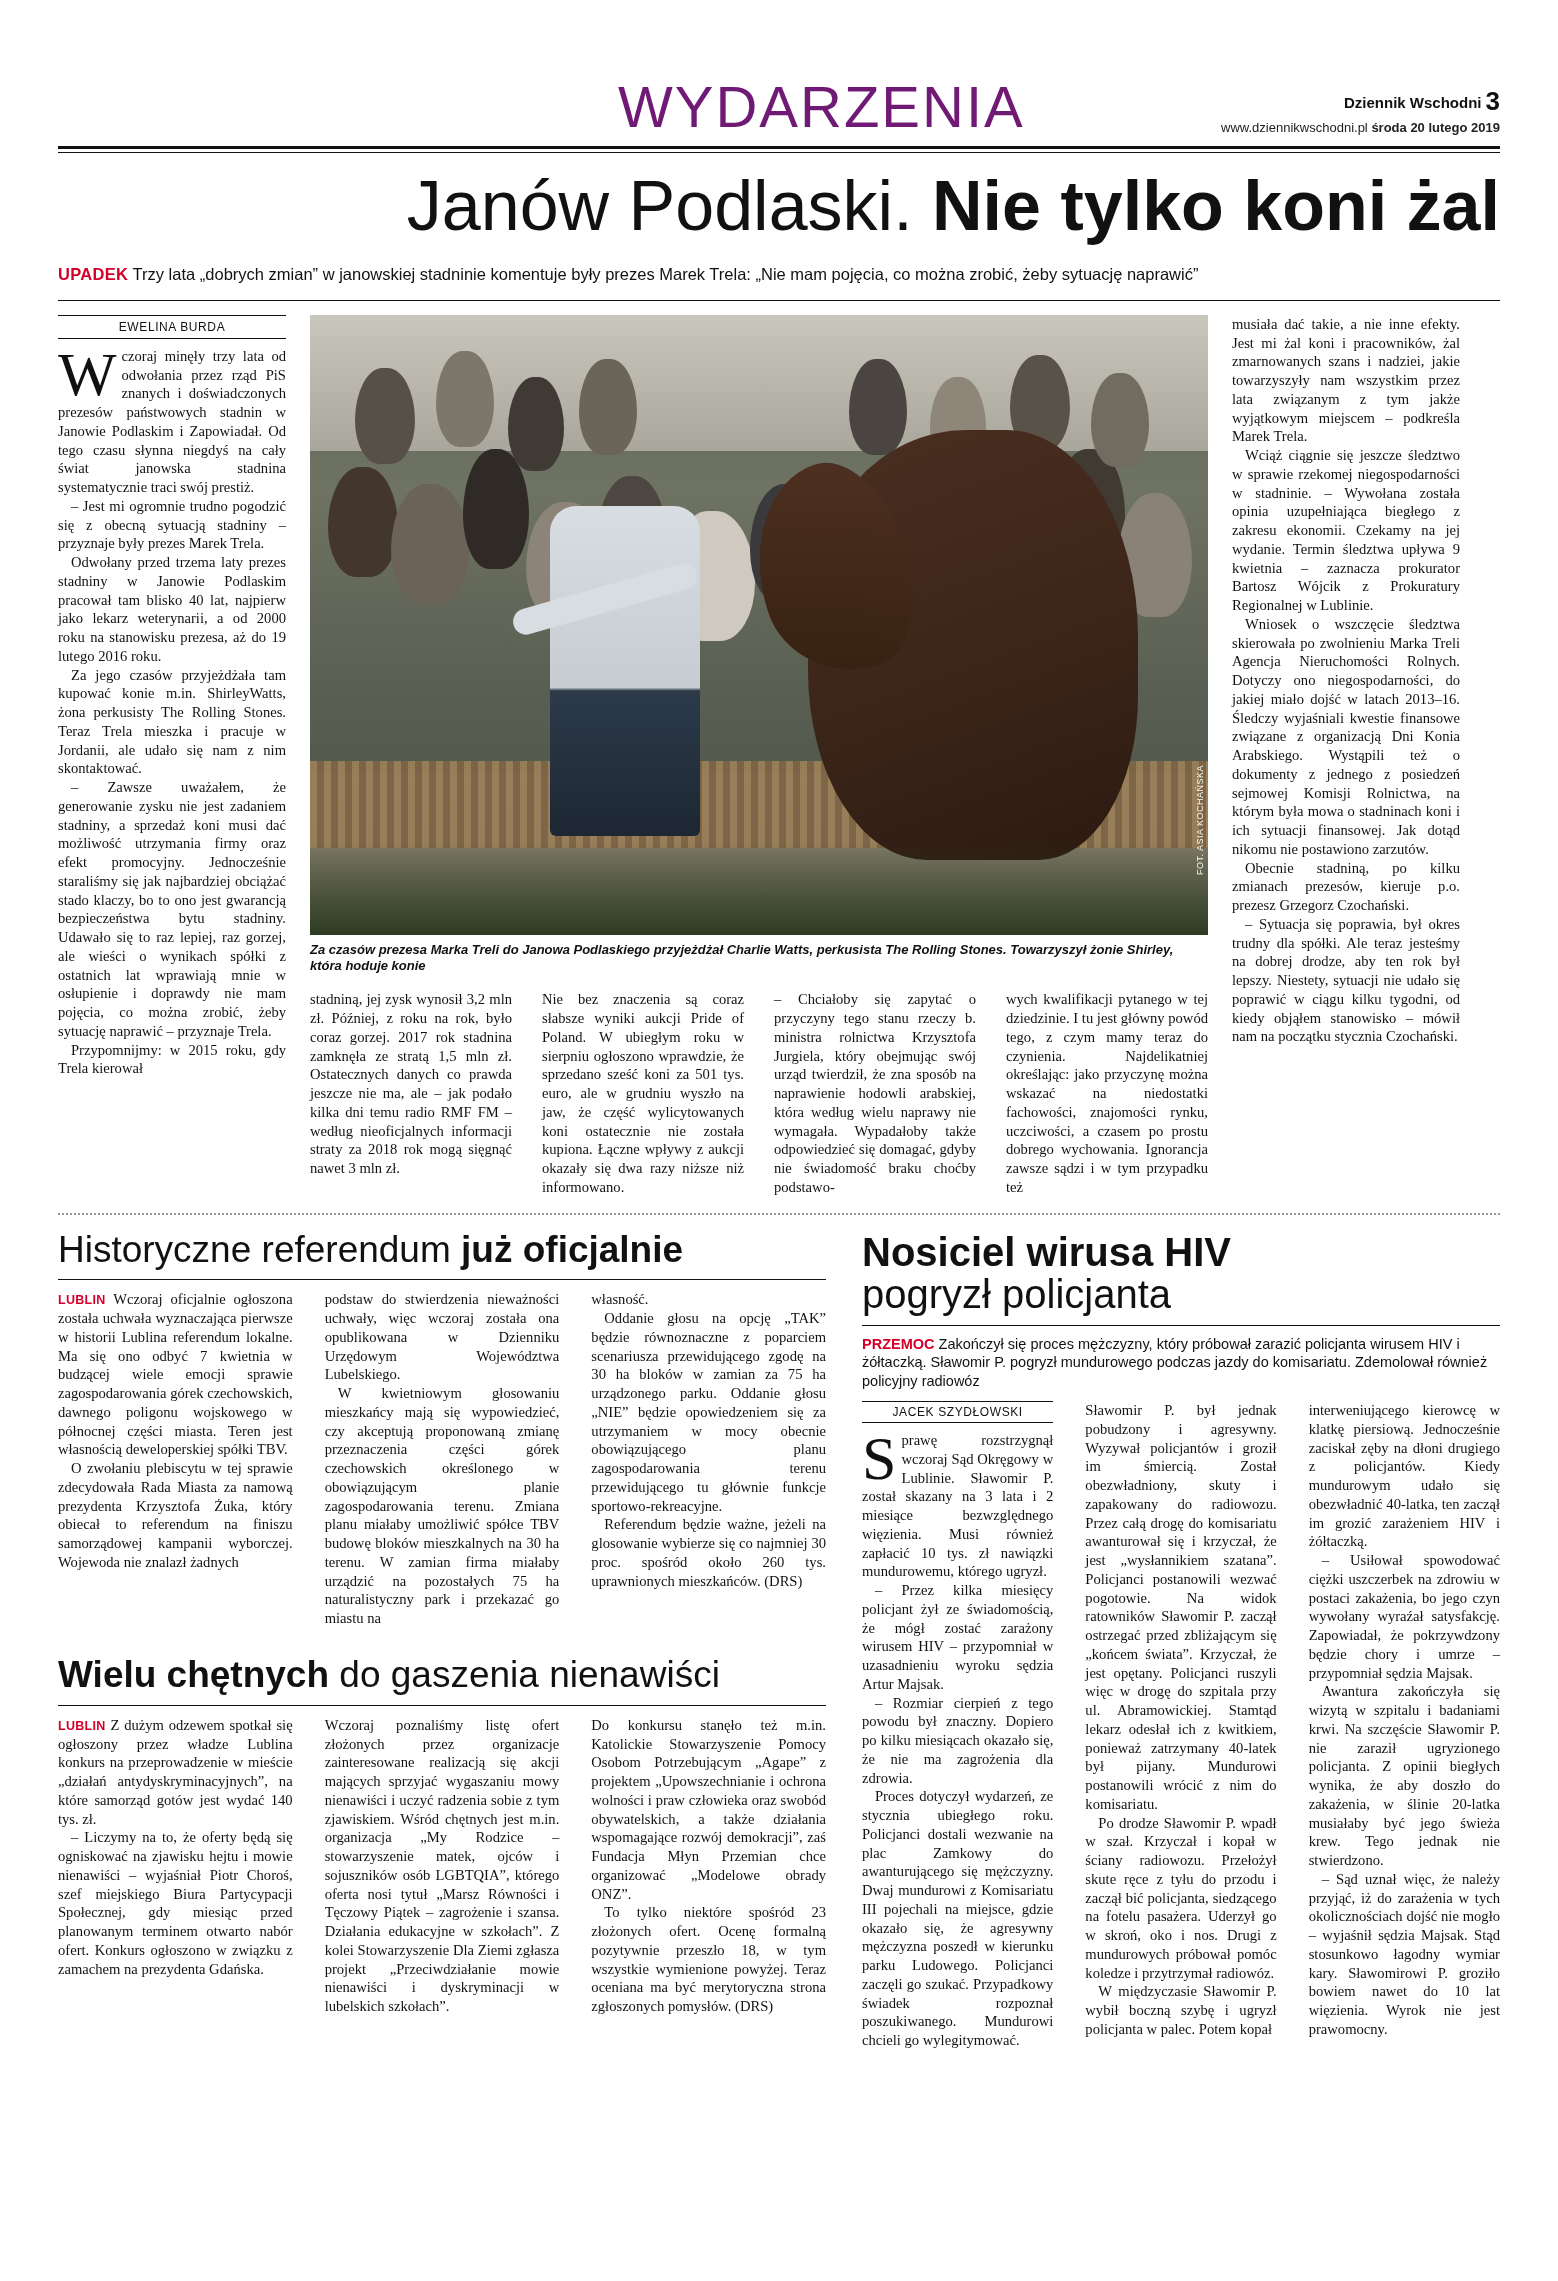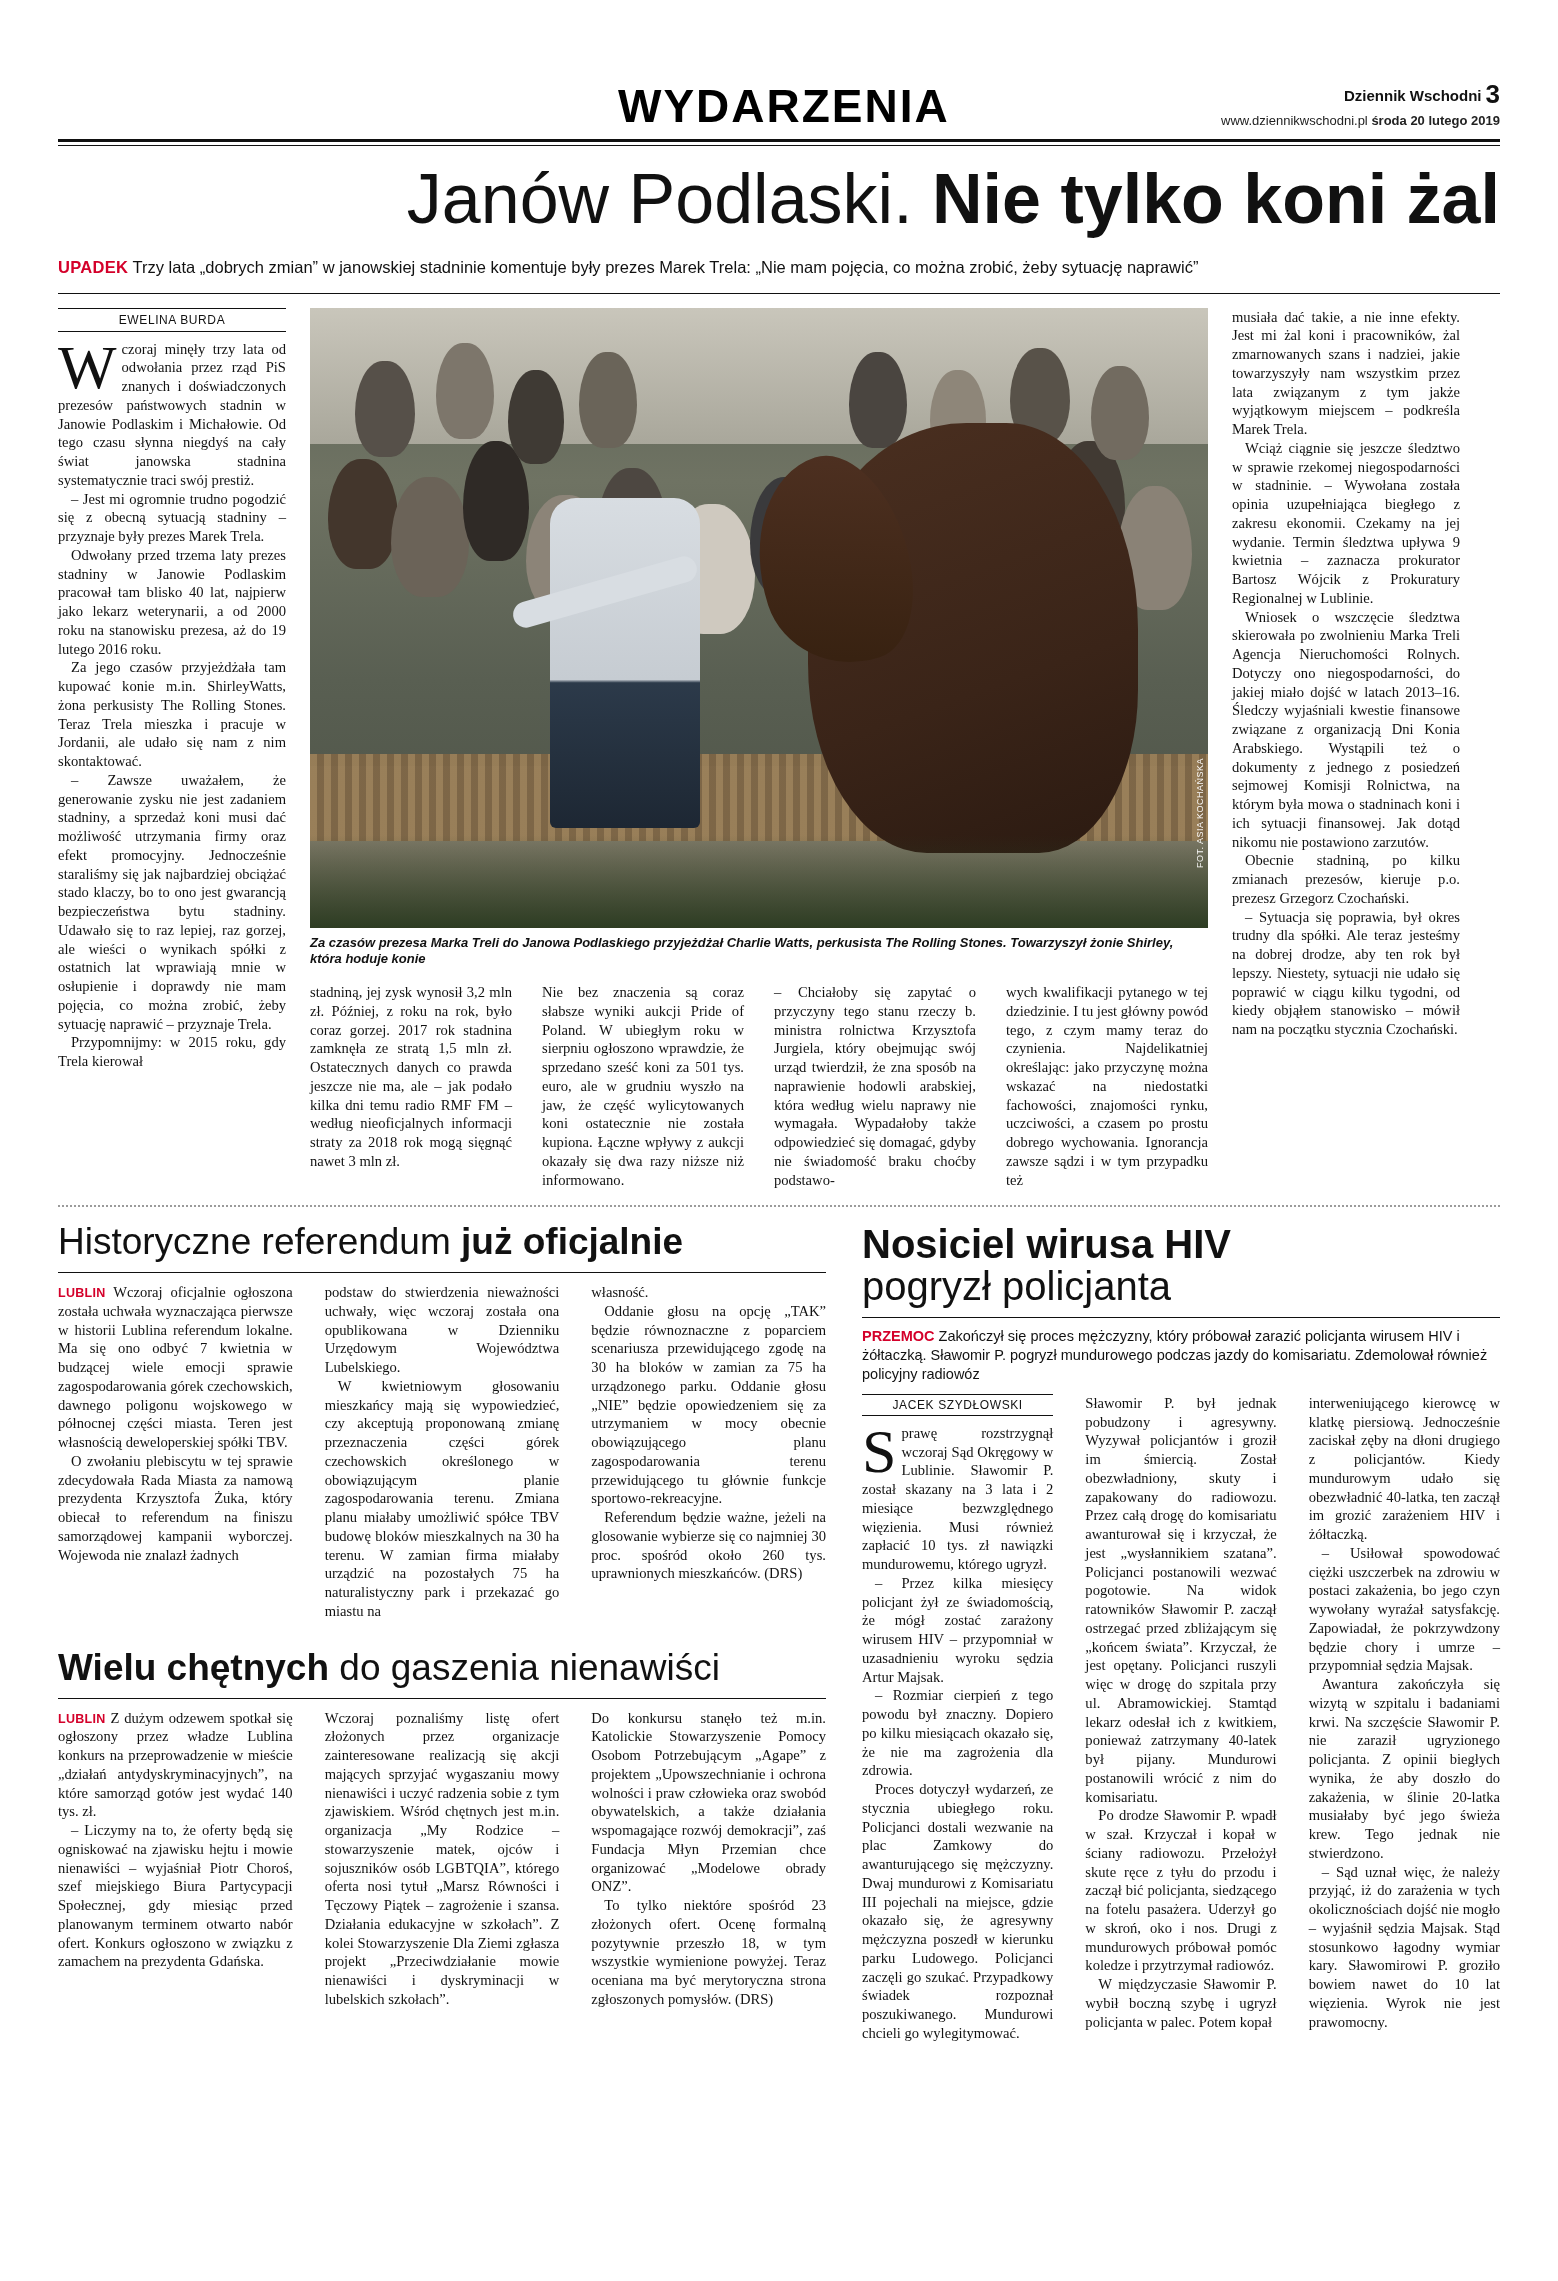--- a/index.html
+++ b/index.html
@@ -1,21 +1,21 @@
 <!DOCTYPE html>
 <html lang="pl"><head>
 <meta charset="utf-8">
 <style>
   html,body{margin:0;padding:0;background:#ffffff;}
   body{width:1558px;min-height:2281px;font-family:"Liberation Serif",serif;color:#111;}
   .page{width:1558px;min-height:2281px;position:relative;padding:0;box-sizing:border-box;}
 
   
   .masthead{display:flex;align-items:flex-end;justify-content:space-between;padding:78px 58px 0 58px;box-sizing:border-box;}
-  .masthead-section{font-family:"Liberation Sans",sans-serif;font-weight:700;font-size:46px;letter-spacing:2px;color:#000000;line-height:1;padding-left:560px;}
+  .masthead-section{font-family:"Liberation Sans",sans-serif;font-weight:400;font-size:58px;letter-spacing:2px;color:#701a75;line-height:1;padding-left:560px;}
   .masthead-right{text-align:right;font-family:"Liberation Sans",sans-serif;line-height:1.25;}
   .mh-title{font-size:15px;font-weight:bold;color:#111;}
   .mh-title .pgnum{font-size:26px;font-weight:bold;vertical-align:-2px;margin-left:4px;}
   .mh-sub{font-size:13px;color:#222;margin-top:2px;}
   .mh-sub b{font-weight:bold;}
   .rule-top{height:3px;background:#111;margin:10px 58px 0 58px;}
   .rule-thin{height:1px;background:#111;margin:3px 58px 0 58px;}
 
   
   .headline{padding:18px 58px 0 58px;font-family:"Liberation Sans",sans-serif;font-size:70px;line-height:1.02;color:#111;text-align:right;}
@@ -100,21 +100,21 @@
   <div class="deck">
     <span class="kicker">UPADEK</span>
     <span>Trzy lata „dobrych zmian” w janowskiej stadninie komentuje były prezes Marek Trela: „Nie mam pojęcia, co można zrobić, żeby sytuację naprawić”</span>
   </div>
   <div class="rule-deck"></div>
 
   <div class="main-grid">
 
     <div class="col-text">
       <div class="byline">EWELINA BURDA</div>
-      <p class="dropcap-p"><span class="dropcap">W</span><span>czoraj minęły trzy lata od odwołania przez rząd PiS znanych i doświadczonych prezesów państwowych stadnin w Janowie Podlaskim i Michałowie. Od tego czasu słynna niegdyś na cały świat janowska stadnina systematycznie traci swój prestiż.</span></p>
+      <p class="dropcap-p"><span class="dropcap">W</span><span>czoraj minęły trzy lata od odwołania przez rząd PiS znanych i doświadczonych prezesów państwowych stadnin w Janowie Podlaskim i Zapowiadał. Od tego czasu słynna niegdyś na cały świat janowska stadnina systematycznie traci swój prestiż.</span></p>
       <p class="ind">– Jest mi ogromnie trudno pogodzić się z obecną sytuacją stadniny – przyznaje były prezes Marek Trela.</p>
       <p class="ind">Odwołany przed trzema laty prezes stadniny w Janowie Podlaskim pracował tam blisko 40 lat, najpierw jako lekarz weterynarii, a od 2000 roku na stanowisku prezesa, aż do 19 lutego 2016 roku.</p>
       <p class="ind">Za jego czasów przyjeżdżała tam kupować konie m.in. ShirleyWatts, żona perkusisty The Rolling Stones. Teraz Trela mieszka i pracuje w Jordanii, ale udało się nam z nim skontaktować.</p>
       <p class="ind">– Zawsze uważałem, że generowanie zysku nie jest zadaniem stadniny, a sprzedaż koni musi dać możliwość utrzymania firmy oraz efekt promocyjny. Jednocześnie staraliśmy się jak najbardziej obciążać stado klaczy, bo to ono jest gwarancją bezpieczeństwa bytu stadniny. Udawało się to raz lepiej, raz gorzej, ale wieści o wynikach spółki z ostatnich lat wprawiają mnie w osłupienie i doprawdy nie mam pojęcia, co można zrobić, żeby sytuację naprawić – przyznaje Trela.</p>
       <p class="ind">Przypomnijmy: w 2015 roku, gdy Trela kierował</p>
     </div>
 
     <div class="photo-wrap">
       <div class="photo">
         <div class="ph-sky"></div>

